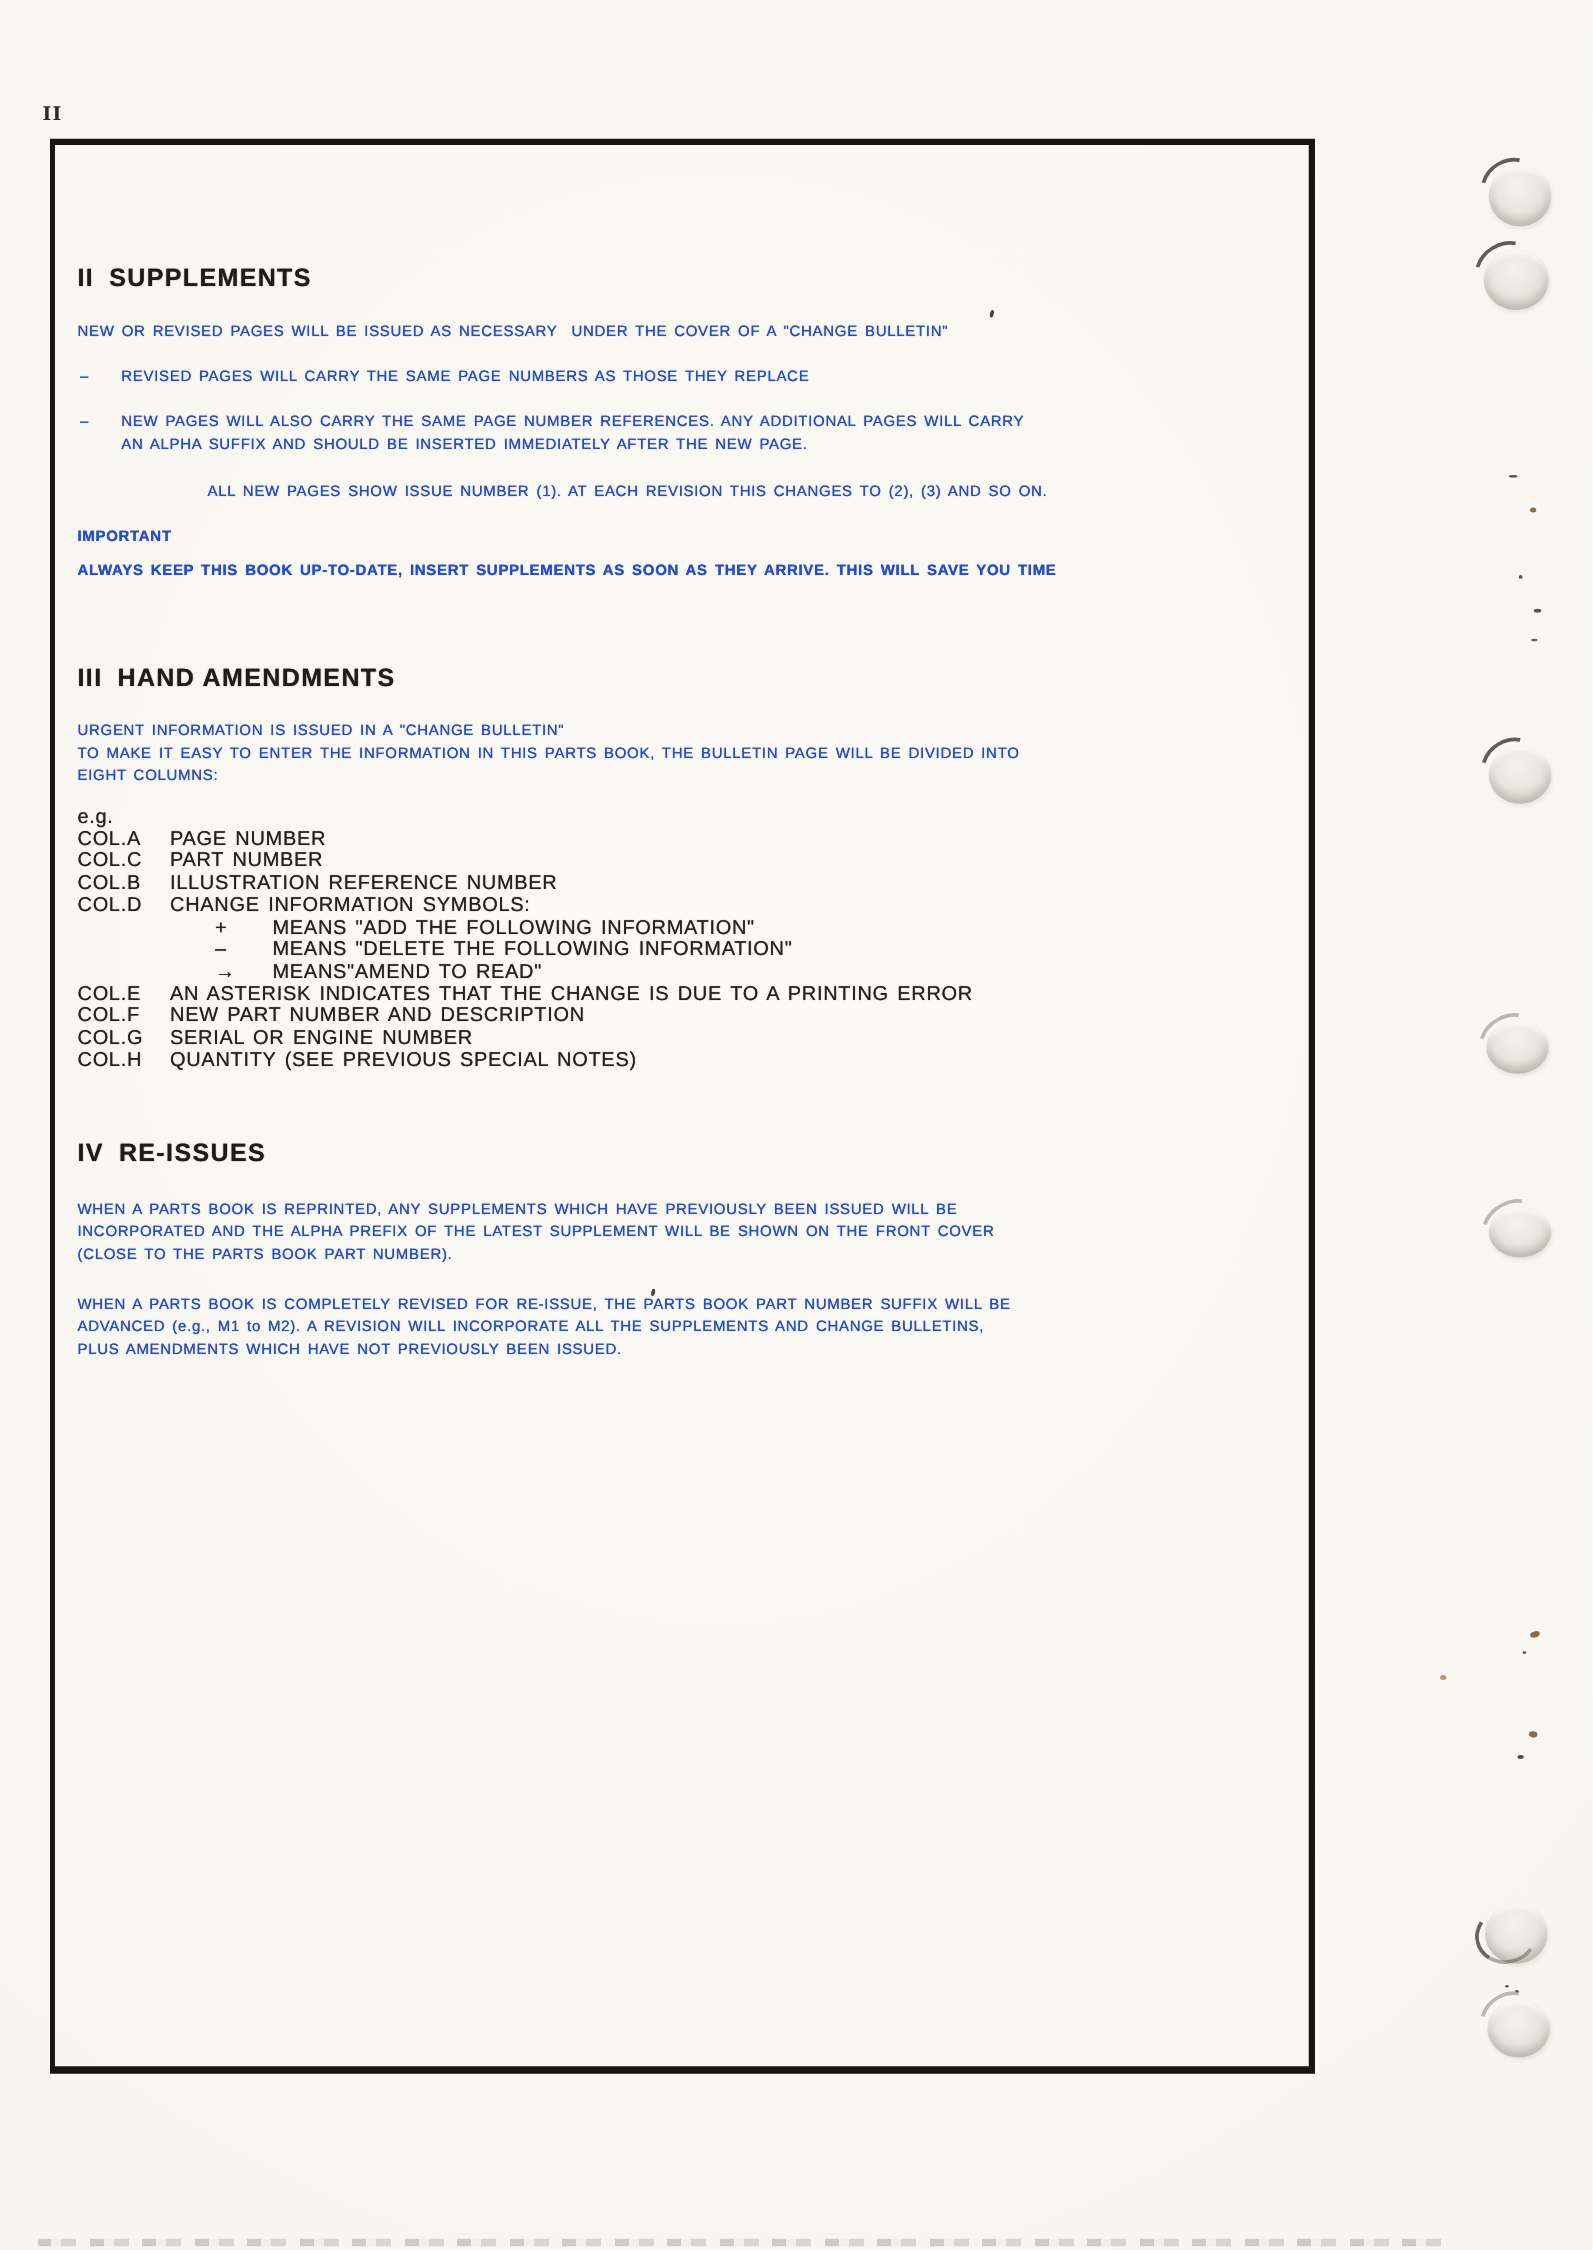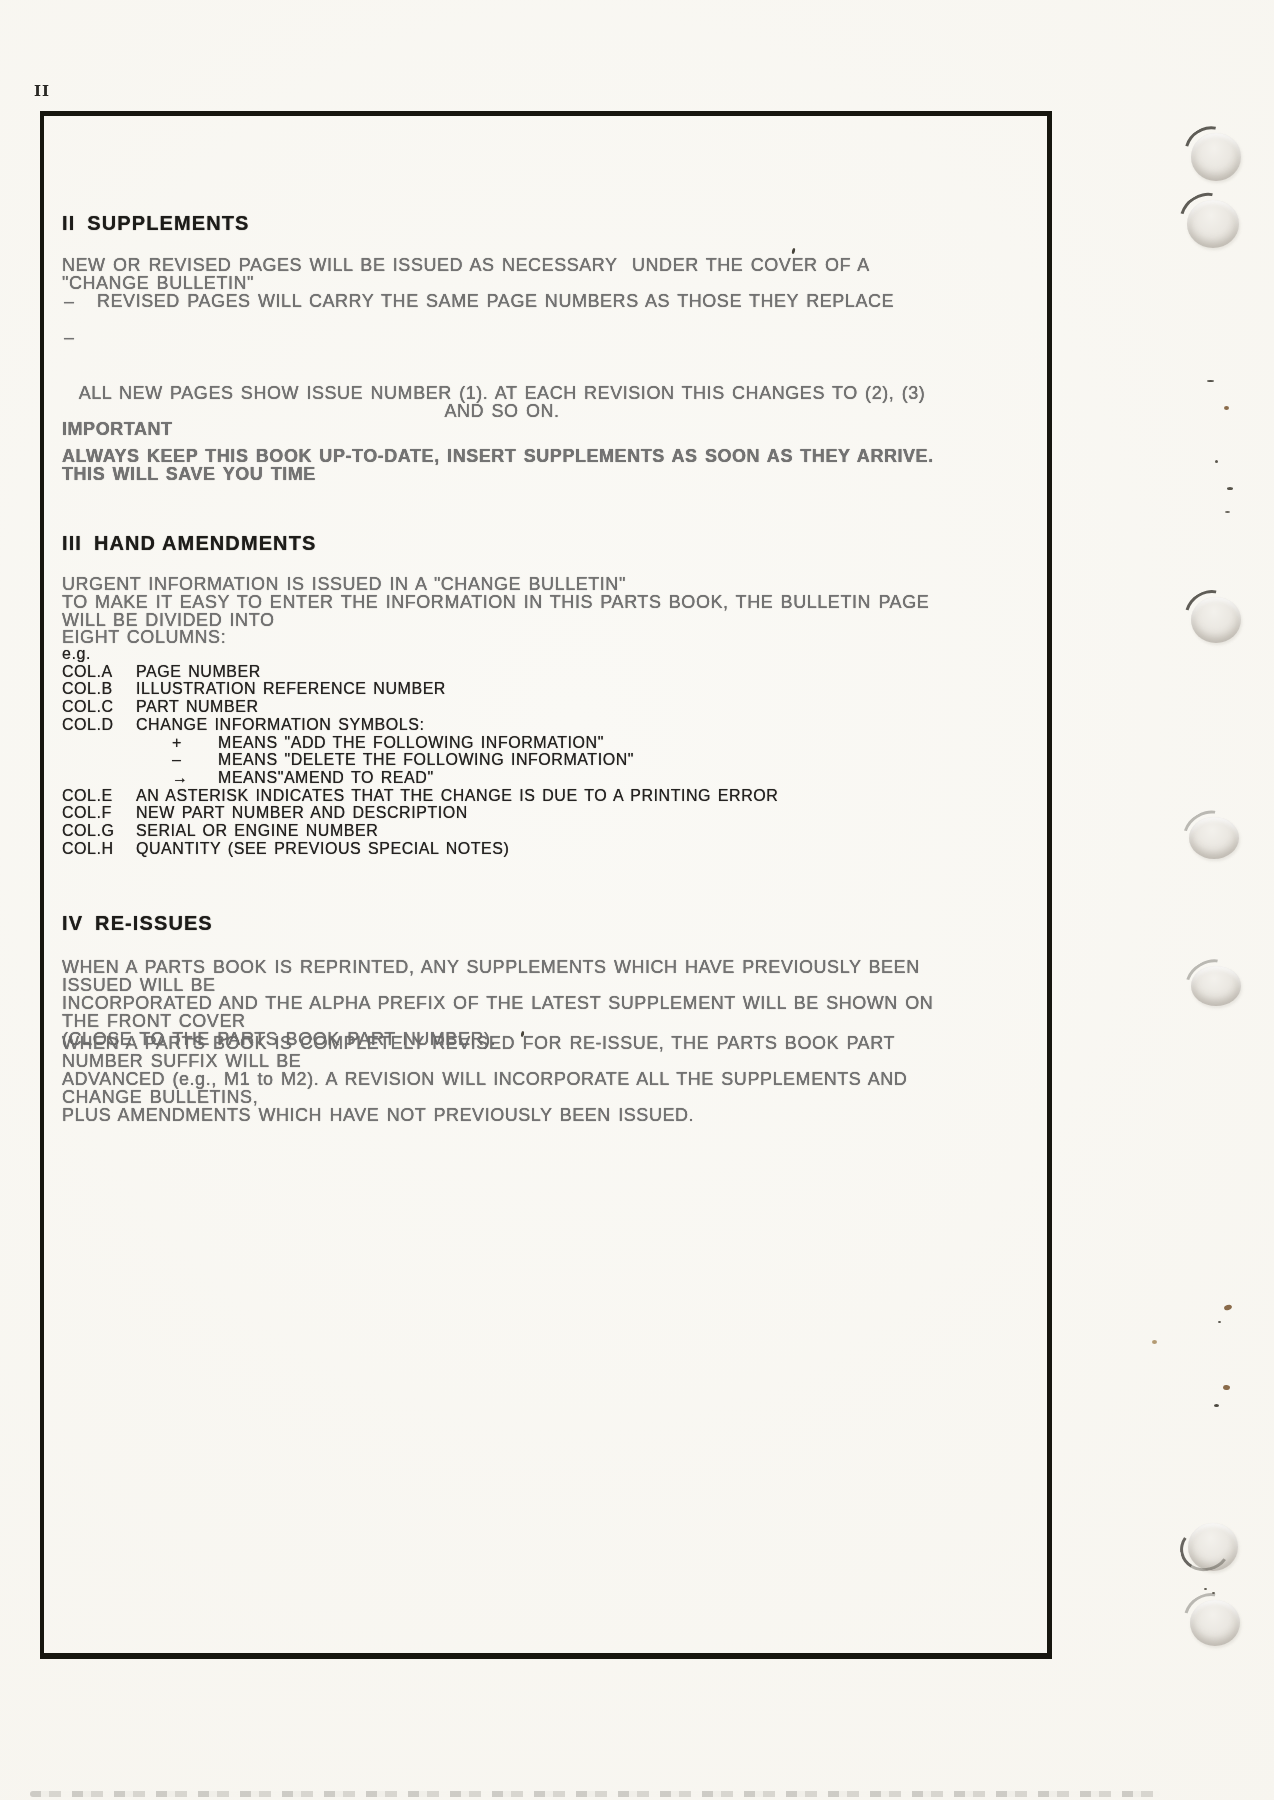--- a/index.html
+++ b/index.html
@@ -1,22 +1,22 @@
 <!DOCTYPE html>
 <html><head>
 <meta charset="utf-8">
 <style>
   html,body{margin:0;padding:0;}
   body{width:1274px;height:1800px;position:relative;overflow:hidden;
        background:radial-gradient(140% 120% at 45% 40%, #faf9f5 0%, #f7f5ef 65%, #f1eee7 100%);
        font-family:"Liberation Sans", sans-serif;}
   .page{position:absolute;inset:0;}
   
-  .t{position:absolute;font-size:18px;line-height:18px;letter-spacing:.55px;word-spacing:1.8px;
-     color:#737373;text-shadow:0 0 .7px rgba(36,34,32,.85);white-space:pre-wrap;}
+  .t{position:absolute;font-size:12px;line-height:18px;letter-spacing:.55px;word-spacing:1.8px;
+     color:#1d4ed8;text-shadow:0 0 .7px rgba(36,34,32,.85);white-space:pre-wrap;}
   .bold{font-weight:700;}
   .h{position:absolute;display:flex;gap:12px;font-weight:700;font-size:20px;letter-spacing:1.1px;
      color:#1d1c19;text-shadow:0 0 .9px rgba(29,28,25,.9);}
   .pagenum{position:absolute;left:34px;top:82px;font-family:"DejaVu Serif", serif;font-weight:700;
      font-size:15px;letter-spacing:1px;color:#2a2925;}
   .box{position:absolute;left:40px;top:111px;width:1012px;height:1548px;
      border:5px solid #17160f;border-left-width:4px;border-bottom-width:6px;box-sizing:border-box;}
   
   .cols{position:absolute;left:62px;top:645px;font-size:16px;line-height:17.7px;letter-spacing:.55px;
      word-spacing:1.8px;color:#242220;text-shadow:0 0 .7px rgba(36,34,32,.85);}
@@ -55,40 +55,42 @@
     <span>II</span>
     <span>SUPPLEMENTS</span>
   </div>
 
   <div class="t" style="left:62px;top:256px;width:880px;">NEW OR REVISED PAGES WILL BE ISSUED AS NECESSARY  UNDER THE COVER OF A "CHANGE BULLETIN"</div>
 
   <div class="t" style="left:64px;top:292px;">–</div>
   <div class="t" style="left:97px;top:292px;width:860px;">REVISED PAGES WILL CARRY THE SAME PAGE NUMBERS AS THOSE THEY REPLACE</div>
 
   <div class="t" style="left:64px;top:328px;">–</div>
+  <div class="t" style="left:97px;top:328px;width:880px;">NEW PAGES WILL ALSO CARRY THE SAME PAGE NUMBER REFERENCES. ANY ADDITIONAL PAGES WILL CARRY
+AN ALPHA SUFFIX AND SHOULD BE INSERTED IMMEDIATELY AFTER THE NEW PAGE.</div>
 
   <div class="t" style="left:62px;top:384px;width:880px;text-align:center;">ALL NEW PAGES SHOW ISSUE NUMBER (1). AT EACH REVISION THIS CHANGES TO (2), (3) AND SO ON.</div>
 
   <div class="t bold" style="left:62px;top:420px;">IMPORTANT</div>
   <div class="t bold" style="left:62px;top:447px;width:900px;">ALWAYS KEEP THIS BOOK UP-TO-DATE, INSERT SUPPLEMENTS AS SOON AS THEY ARRIVE. THIS WILL SAVE YOU TIME</div>
 
   <div class="h" style="left:62px;top:532px;text-align:right;">
     <span>III</span>
     <span>HAND AMENDMENTS</span>
   </div>
 
   <div class="t" style="left:62px;top:576px;width:900px;line-height:17.8px;">URGENT INFORMATION IS ISSUED IN A "CHANGE BULLETIN"
 TO MAKE IT EASY TO ENTER THE INFORMATION IN THIS PARTS BOOK, THE BULLETIN PAGE WILL BE DIVIDED INTO
 EIGHT COLUMNS:</div>
 
   <div class="cols">
     <div class="colrow">e.g.</div>
     <div class="colrow"><span class="collabel">COL.A</span><span>PAGE NUMBER</span></div>
+    <div class="colrow"><span class="collabel">COL.C</span><span>PART NUMBER</span></div>
     <div class="colrow"><span class="collabel">COL.B</span><span>ILLUSTRATION REFERENCE NUMBER</span></div>
-    <div class="colrow"><span class="collabel">COL.C</span><span>PART NUMBER</span></div>
     <div class="colrow"><span class="collabel">COL.D</span><span>CHANGE INFORMATION SYMBOLS:</span></div>
     <div class="symrow"><span class="symglyph">+</span><span>MEANS "ADD THE FOLLOWING INFORMATION"</span></div>
     <div class="symrow"><span class="symglyph">–</span><span>MEANS "DELETE THE FOLLOWING INFORMATION"</span></div>
     <div class="symrow"><span class="symglyph">→</span><span>MEANS"AMEND TO READ"</span></div>
     <div class="colrow"><span class="collabel">COL.E</span><span>AN ASTERISK INDICATES THAT THE CHANGE IS DUE TO A PRINTING ERROR</span></div>
     <div class="colrow"><span class="collabel">COL.F</span><span>NEW PART NUMBER AND DESCRIPTION</span></div>
     <div class="colrow"><span class="collabel">COL.G</span><span>SERIAL OR ENGINE NUMBER</span></div>
     <div class="colrow"><span class="collabel">COL.H</span><span>QUANTITY (SEE PREVIOUS SPECIAL NOTES)</span></div>
   </div>
 

